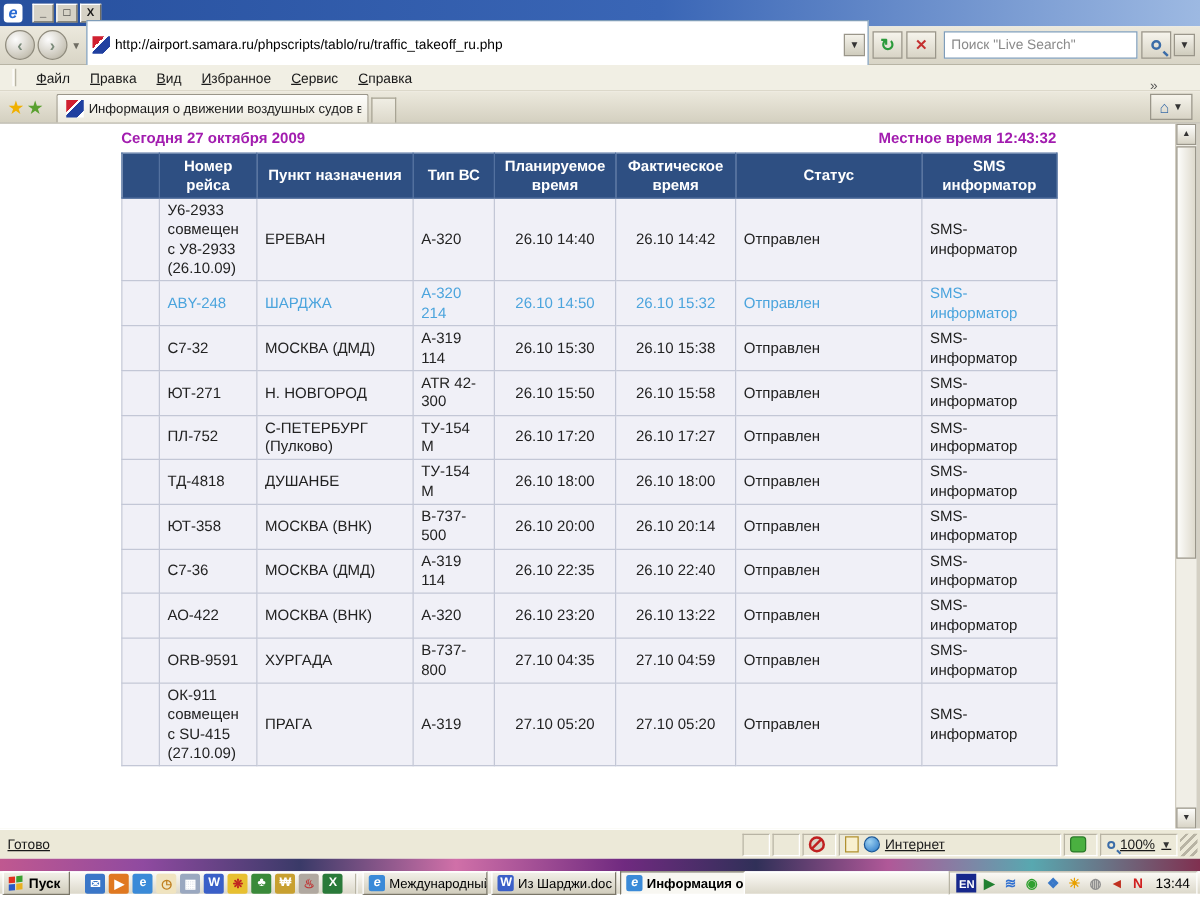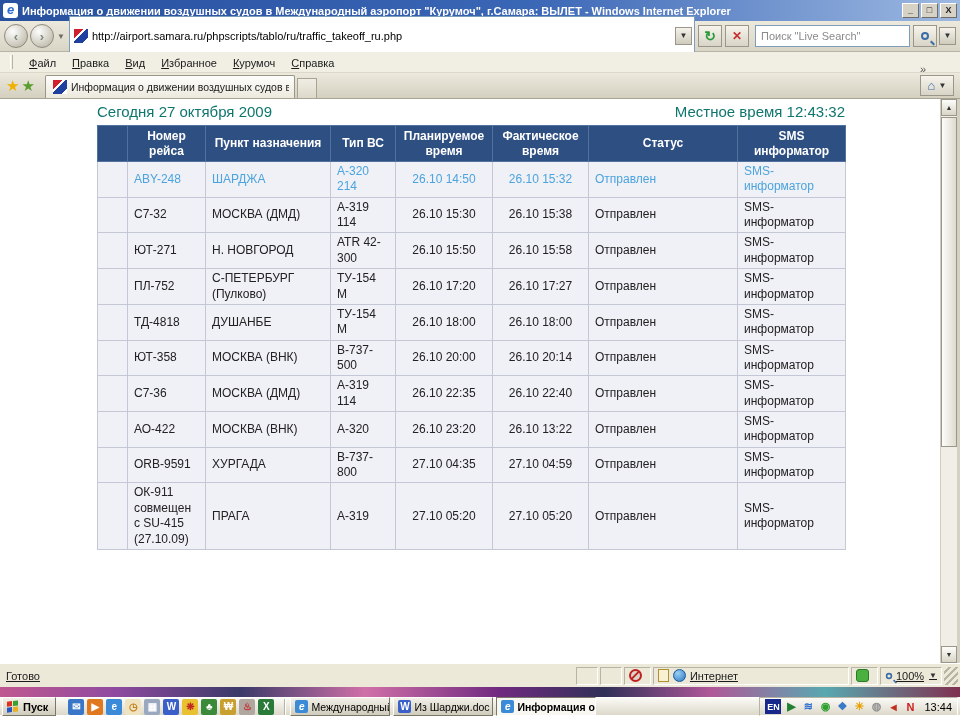--- a/index.html
+++ b/index.html
@@ -69,21 +69,21 @@
   .tabbar-right { margin-left:auto; display:flex; align-items:center; padding-right:6px; }
   .chevron { font-size:11px; color:#555; margin-right:6px; align-self:flex-start; margin-top:2px; }
   .home-btn { width:34px; height:21px; background:linear-gradient(#f6f4ec,#d8d4c6); border:1px solid #9a968a;
     display:flex; align-items:center; justify-content:center; font-size:13px; color:#3a6ca8; margin-bottom:2px;}
   .home-btn .drp { font-size:8px; color:#333; margin-left:3px; }
 
   
   .content { position:absolute; top:99px; left:0; width:960px; height:564px; background:#fff; overflow:hidden; }
   .page-inner { position:absolute; left:97px; top:4px; width:748px; }
   .page-head { display:flex; justify-content:space-between; width:748px; margin-bottom:5px; }
-  .page-date, .page-time { font-size:15px; font-weight:normal; color:#0f766e; }
+  .page-date, .page-time { font-size:12px; font-weight:bold; color:#a21caf; }
 
   table.flights { border-collapse:collapse; table-layout:fixed; width:748px; }
   table.flights th { background:#2e4f82; color:#fff; font-size:12px; font-weight:bold;
     border:1px solid #53719f; height:36px; text-align:center; padding:2px 3px; line-height:1.25; }
   table.flights td { background:#f0f0f7; border:1px solid #c3c7d6; font-size:12px; color:#222;
     padding:2px 6px; line-height:1.28; vertical-align:middle; }
   table.flights td.c { text-align:center; }
   table.flights tr.hl td { color:#4ba4dd; }
 
   
@@ -149,21 +149,20 @@
     font-size:11px; font-weight:bold; }
   .clock { font-size:11px; color:#000; margin-left:4px; }
 </style>
 </head>
 <body>
 
 <div class="screen">
 
   <div class="titlebar">
     <span class="ie-logo">e</span>
-    <span class="title-text">Информация о движении воздушных судов в Международный аэропорт "Курумоч", г.Самара: ВЫЛЕТ - Windows Internet Explorer</span>
     <span class="winbtns">
       <span class="winbtn">_</span>
       <span class="winbtn">□</span>
       <span class="winbtn">X</span>
     </span>
   </div>
 
   <div class="navbar">
     <span class="navcircle">‹</span>
     <span class="navcircle">›</span>
@@ -183,21 +182,21 @@
       <span class="search-placeholder">Поиск "Live Search"</span>
     </div>
     <span class="toolbtn">
         <span class="mag"></span>
       </span>
     <span class="addr-dropbtn" style="margin-left:2px;">▼</span>
   </div>
 
   <div class="menubar">
     <span class="grip"></span>
-    <span id="menu-items"><span class="menu-item">Файл</span><span class="menu-item">Правка</span><span class="menu-item">Вид</span><span class="menu-item">Избранное</span><span class="menu-item">Курумоч</span><span class="menu-item">Справка</span></span>
+    <span id="menu-items"><span class="menu-item">Файл</span><span class="menu-item">Правка</span><span class="menu-item">Вид</span><span class="menu-item">Избранное</span><span class="menu-item">Сервис</span><span class="menu-item">Справка</span></span>
   </div>
 
   <div class="tabbar">
     <span class="star">★</span>
     <span class="star add">★</span>
     <div class="tab">
       <span class="favicon"></span>
       <span class="tab-title">Информация о движении воздушных судов в Меж...</span>
     </div>
     <span class="tab-stub"></span>
@@ -235,20 +234,30 @@
               <th>Номер рейса</th>
               <th>Пункт назначения</th>
               <th>Тип ВС</th>
               <th>Планируемое время</th>
               <th>Фактическое время</th>
               <th>Статус</th>
               <th>SMS информатор</th>
             </tr>
           </thead>
         <tbody id="flights-body">
+            <tr>
+              <td></td>
+              <td>У6-2933 совмещен с У8-2933 (26.10.09)</td>
+              <td>ЕРЕВАН</td>
+              <td>А-320</td>
+              <td class="c">26.10 14:40</td>
+              <td class="c">26.10 14:42</td>
+              <td>Отправлен</td>
+              <td>SMS-информатор</td>
+            </tr>
             <tr class="hl">
               <td></td>
               <td>ABY-248</td>
               <td>ШАРДЖА</td>
               <td>А-320 214</td>
               <td class="c">26.10 14:50</td>
               <td class="c">26.10 15:32</td>
               <td>Отправлен</td>
               <td>SMS-информатор</td>
             </tr>
@@ -353,21 +362,21 @@
     </div>
   </div>
 
   <div class="statusbar">
     <span class="sb-panel sb-ready">Готово</span>
     <span class="sb-panel sb-empty"></span>
     <span class="sb-panel sb-empty"></span>
     <span class="sb-panel">
         <span class="sb-ico ico-restrict"></span>
       </span>
-    <span class="sb-panel" style="width:196px">
+    <span class="sb-panel" style="width:178px">
       <span class="sb-ico ico-page"></span>
       <span class="sb-ico ico-globe"></span>
       <span>Интернет</span>
     </span>
     <span class="sb-panel">
         <span class="sb-ico ico-green"></span>
       </span>
     <span class="sb-panel">
       <span class="mag" style="transform:scale(0.8)"></span>
       <span class="zoom-label">100%</span>

